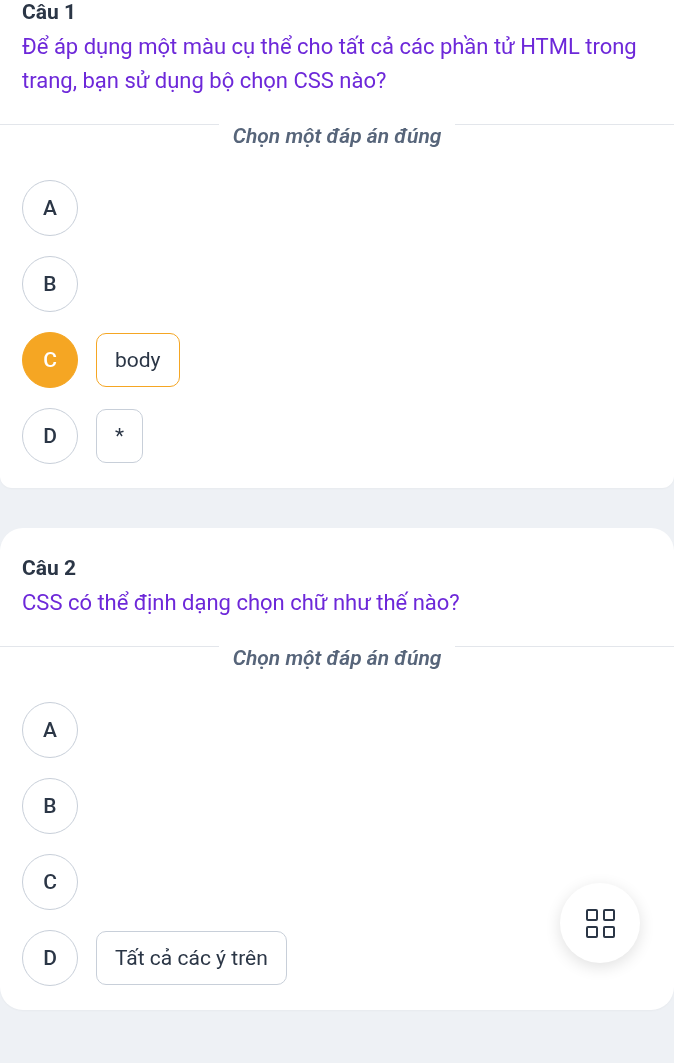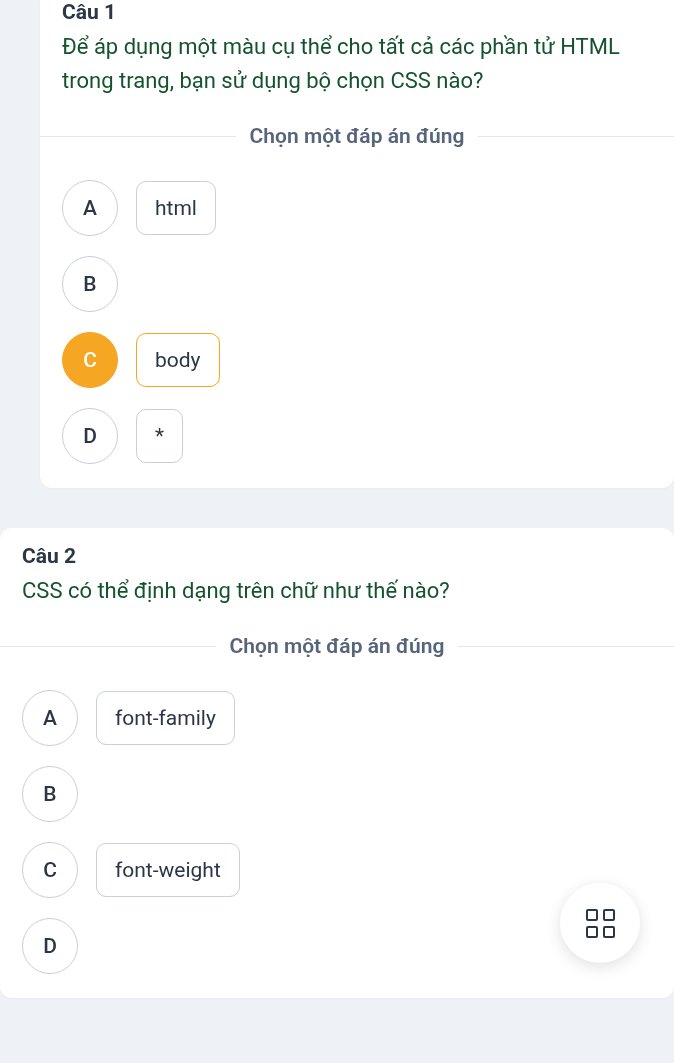--- a/index.html
+++ b/index.html
@@ -13,41 +13,41 @@
     background: #ffffff;
     border-radius: 12px;
     padding: 0 22px 24px 22px;
     margin: 0 0 40px 0;
     box-shadow: 0 1px 2px rgba(0,0,0,0.03);
   }
   .card.first {
     border-radius: 0 0 12px 12px;
     margin-top: 0;
     padding-top: 0;
-    margin-left: 40px;
   }
   .q-title {
     font-size: 21px;
     font-weight: 700;
     color: #2b3646;
     padding-top: 0;
   }
-  .card.second { padding-top: 16px; }
+  .card.second { padding-top: 28px; border-radius: 23px; }
   .q-text {
     font-size: 22px;
     line-height: 1.55;
-    color: #14532d;
+    color: #6d28d9;
     margin-top: 6px;
     margin-bottom: 26px;
     font-weight: 400;
   }
   .divider-row {
     display: flex;
-    align-items: center;
+    align-items: flex-start;
     margin: 0 -22px 32px -22px;
+    font-style: italic;
   }
   .divider-line {
     flex: 1;
     height: 1px;
     background: #e3e6eb;
   }
   .divider-label {
     font-size: 21px;
     font-weight: 600;
     color: #57657a;
@@ -130,58 +130,56 @@
   <div class="q-title">Câu 1</div>
   <div class="q-text">Để áp dụng một màu cụ thể cho tất cả các phần tử HTML trong trang, bạn sử dụng bộ chọn CSS nào?</div>
   <div class="divider-row">
     <div class="divider-line"></div>
     <div class="divider-label">Chọn một đáp án đúng</div>
     <div class="divider-line"></div>
   </div>
   <div class="options">
     <div class="option-row">
       <div class="option-letter">A</div>
-      <div class="option-box">html</div>
     </div>
     <div class="option-row">
       <div class="option-letter">B</div>
     </div>
     <div class="option-row">
       <div class="option-letter selected">C</div>
       <div class="option-box selected">body</div>
     </div>
     <div class="option-row">
       <div class="option-letter">D</div>
       <div class="option-box">*</div>
     </div>
   </div>
 </div>
 
 <div class="card second">
   <div class="q-title">Câu 2</div>
-  <div class="q-text">CSS có thể định dạng trên chữ như thế nào?</div>
+  <div class="q-text">CSS có thể định dạng chọn chữ như thế nào?</div>
   <div class="divider-row">
     <div class="divider-line"></div>
     <div class="divider-label">Chọn một đáp án đúng</div>
     <div class="divider-line"></div>
   </div>
   <div class="options">
     <div class="option-row">
       <div class="option-letter">A</div>
-      <div class="option-box">font-family</div>
     </div>
     <div class="option-row">
       <div class="option-letter">B</div>
     </div>
     <div class="option-row">
       <div class="option-letter">C</div>
-      <div class="option-box">font-weight</div>
     </div>
     <div class="option-row">
       <div class="option-letter">D</div>
+      <div class="option-box">Tất cả các ý trên</div>
     </div>
   </div>
 </div>
 
 <div class="fab">
   <div class="grid-icon">
     <span></span>
       <span></span>
       <span></span>
       <span></span>

